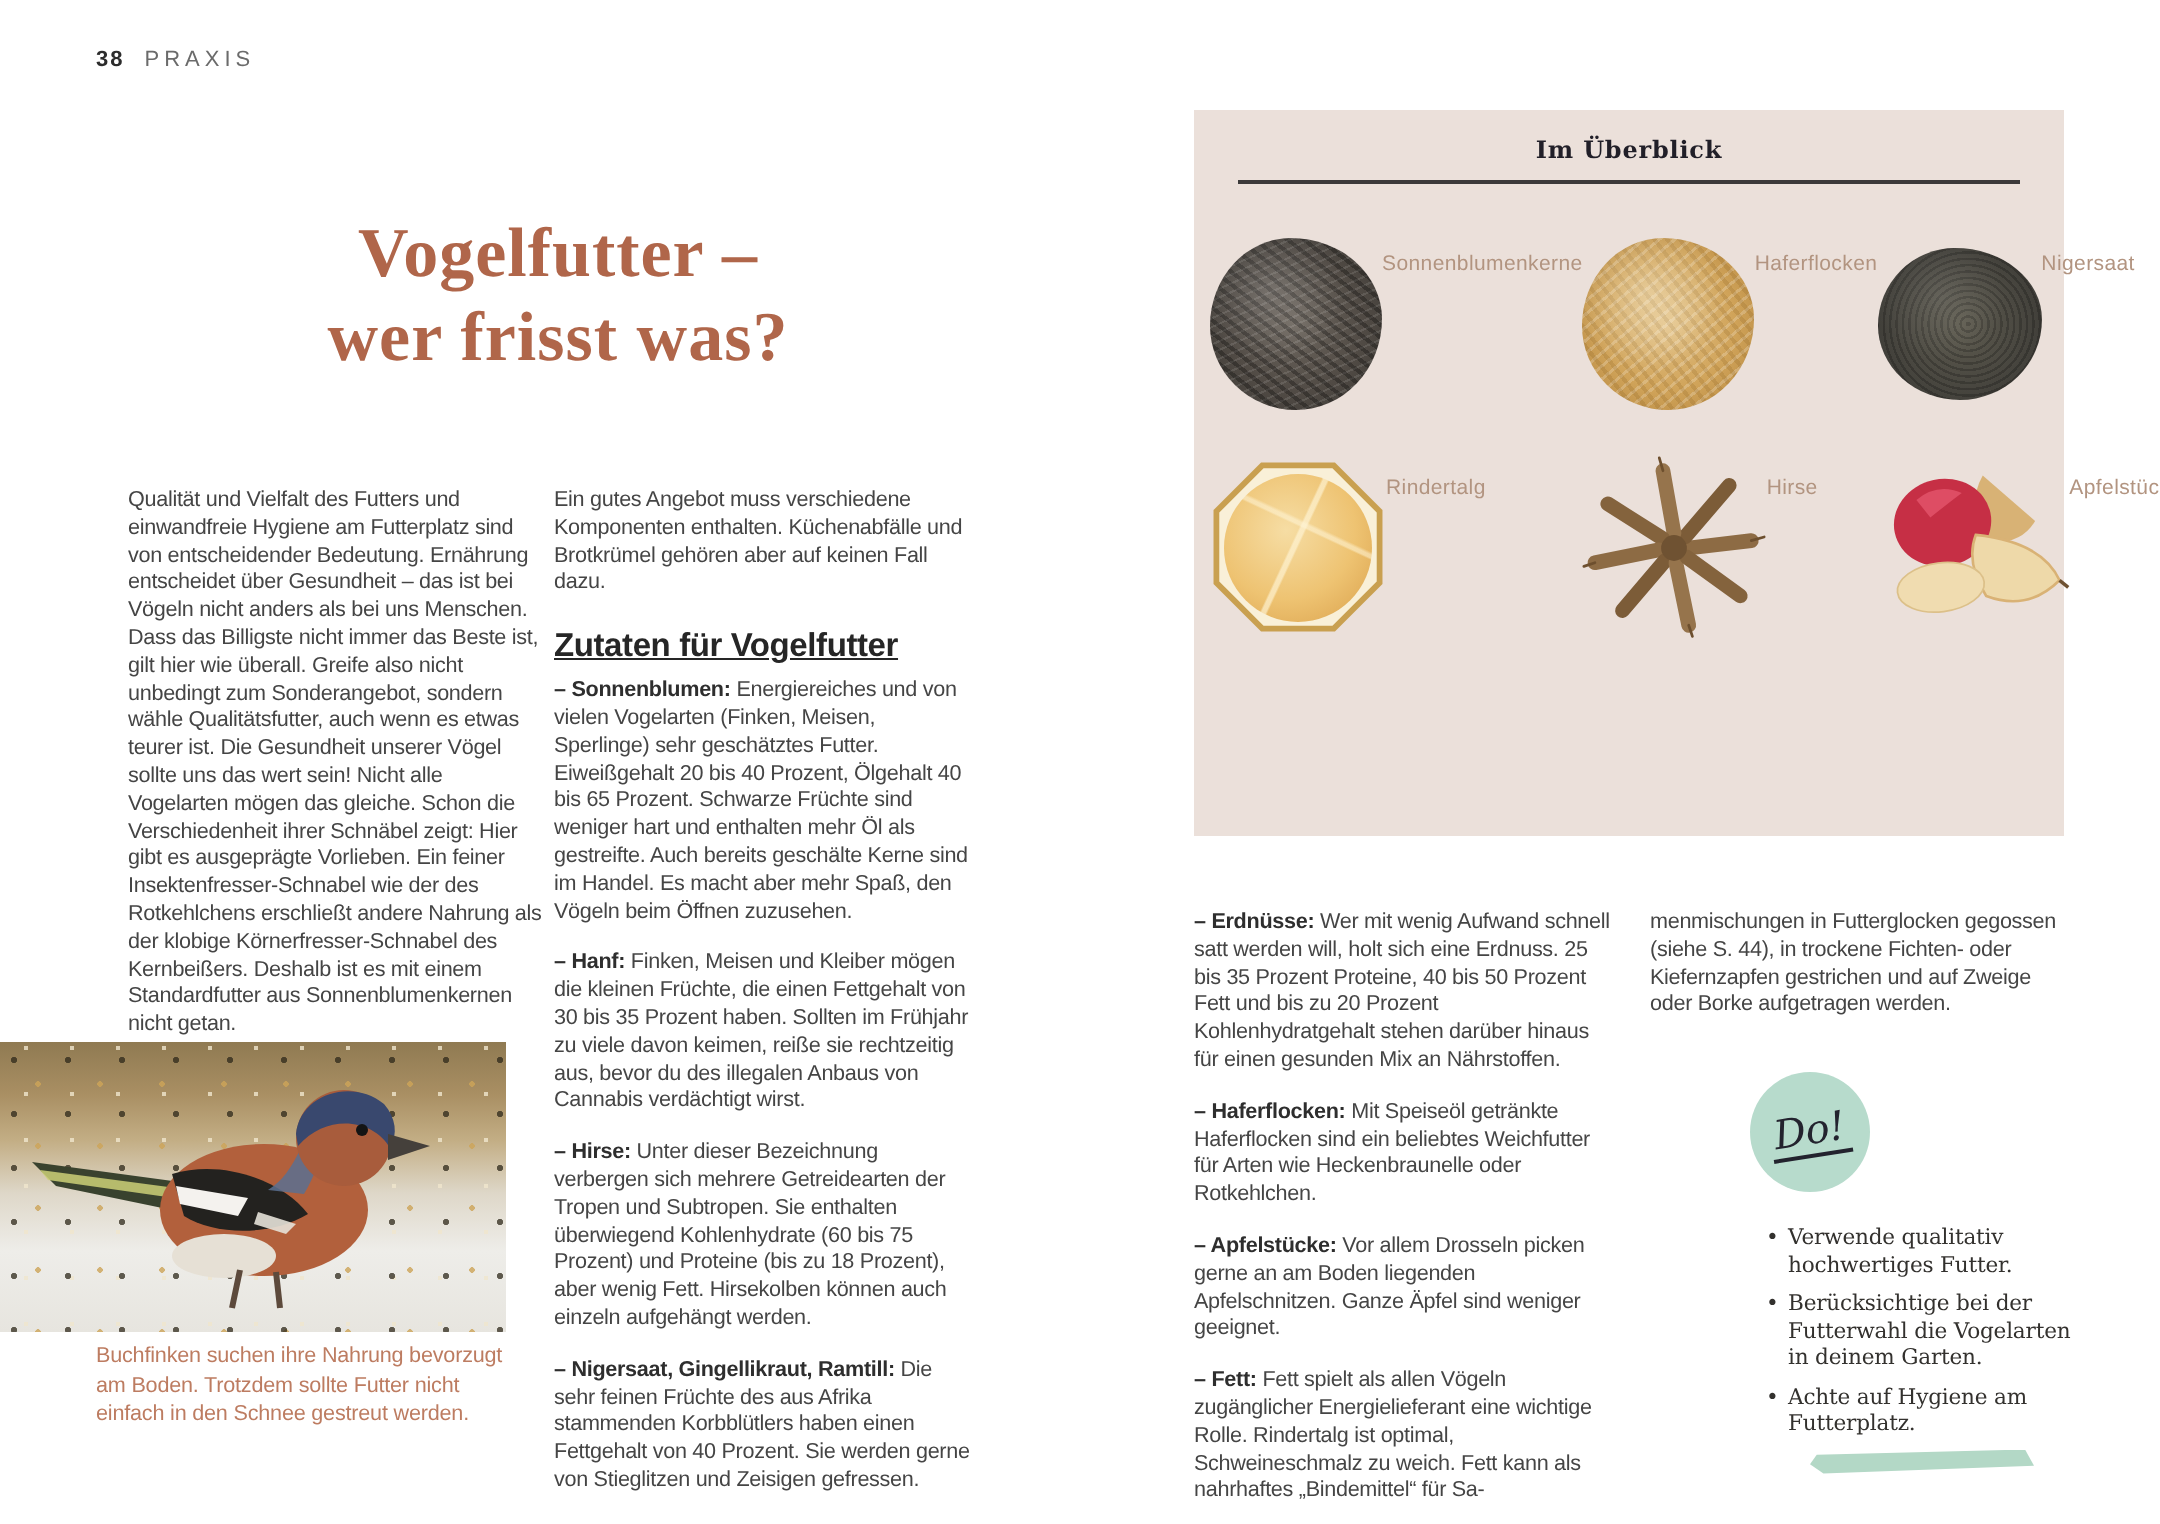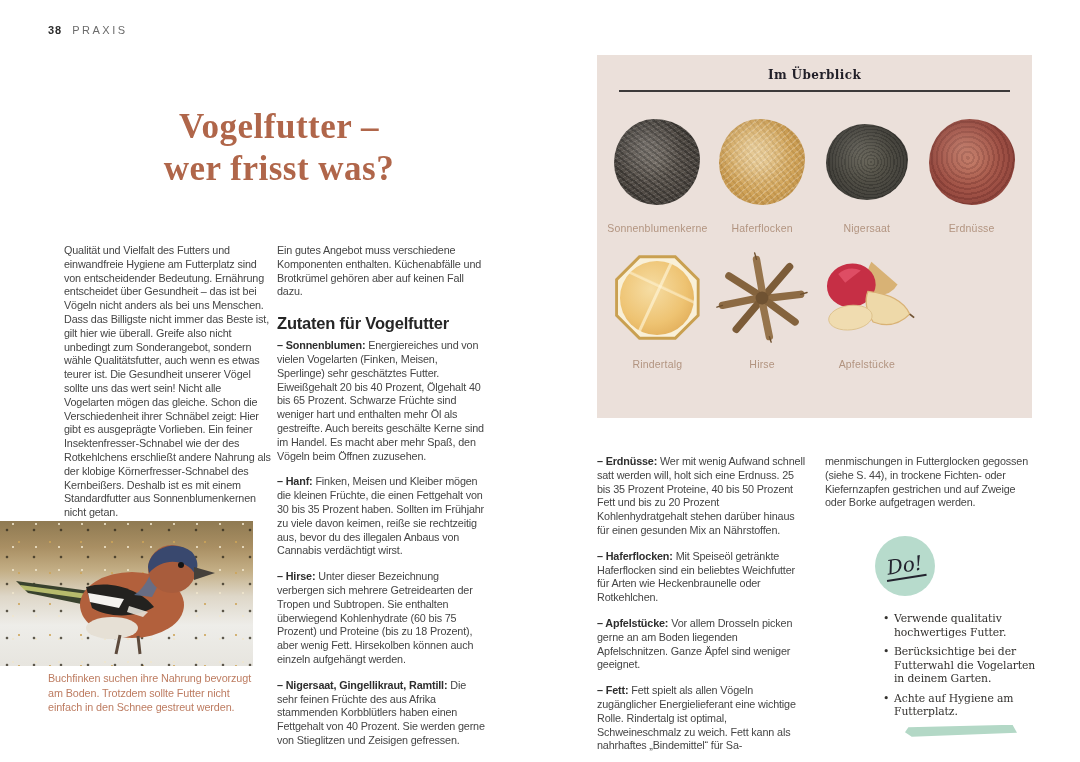--- a/index.html
+++ b/index.html
@@ -22,21 +22,21 @@
   
   .col{position:absolute;font-size:10.8px;line-height:13.8px;letter-spacing:-.15px;}
   .col p{margin:0 0 12px 0;}
   .col b{color:#2e2e2e;text-align:center;}
   .col1{left:64px;top:244px;width:209px;}
   .col2{left:277px;top:244px;width:210px;}
   .col3{left:597px;top:455px;width:210px;}
   .col4{left:825px;top:455px;width:210px;}
   .col h2{
     font-size:16.5px;line-height:20px;margin:14px 0 6px 0;color:#262626;
-    font-weight:bold;letter-spacing:-.2px;
+    font-weight:bold;letter-spacing:-.2px;text-decoration:underline;
   }
   
   .photo{
     position:absolute;left:0;top:521px;width:253px;height:145px;margin:0;overflow:hidden;
     background-image:
       radial-gradient(circle 2.6px at 7px 9px, rgba(46,40,26,.75) 55%, transparent 62%),
       radial-gradient(circle 2.4px at 19px 21px, rgba(205,164,88,.8) 55%, transparent 62%),
       radial-gradient(circle 2px at 13px 3px, rgba(240,230,205,.8) 55%, transparent 62%),
       linear-gradient(180deg,#8f7a52 0%,#a98f63 18%,#c3ae85 34%,#ded7c8 52%,#eeedE9 72%,#e7e5df 100%);
     background-size:27px 27px, 31px 31px, 23px 23px, 100% 100%;
@@ -53,21 +53,21 @@
   }
   .panel h2{
     margin:0;text-align:center;font-family:"DejaVu Serif", serif;font-weight:bold;
     font-size:12px;color:#211f28;letter-spacing:.4px;
   }
   .rule{height:1.5px;background:#3c3a3a;margin:8px 22px 0 22px;}
   .grid{
     display:grid;grid-template-columns:repeat(4,1fr);margin:22px 8px 0 8px;
     row-gap:16px;
   }
-  .cell{margin:0;display:flex;flex-direction:column;align-items:center;}
+  .cell{margin:0;display:flex;flex-direction:row;align-items:flex-start;}
   .imgbox{height:96px;display:flex;align-items:center;justify-content:center;}
   .cell figcaption{
     margin-top:12px;font-size:10.5px;color:#b29480;letter-spacing:.2px;
     font-family:"Liberation Sans", sans-serif;
   }
   .seed{width:86px;height:86px;border-radius:47% 53% 50% 50% / 51% 47% 53% 49%;}
   .seed-sunflower{background:
     radial-gradient(circle at 35% 30%, rgba(255,255,255,.16), transparent 45%),
     repeating-linear-gradient(38deg, rgba(0,0,0,.28) 0 2px, transparent 2px 5px),
     repeating-linear-gradient(-24deg, rgba(255,255,255,.10) 0 1px, transparent 1px 4px),

